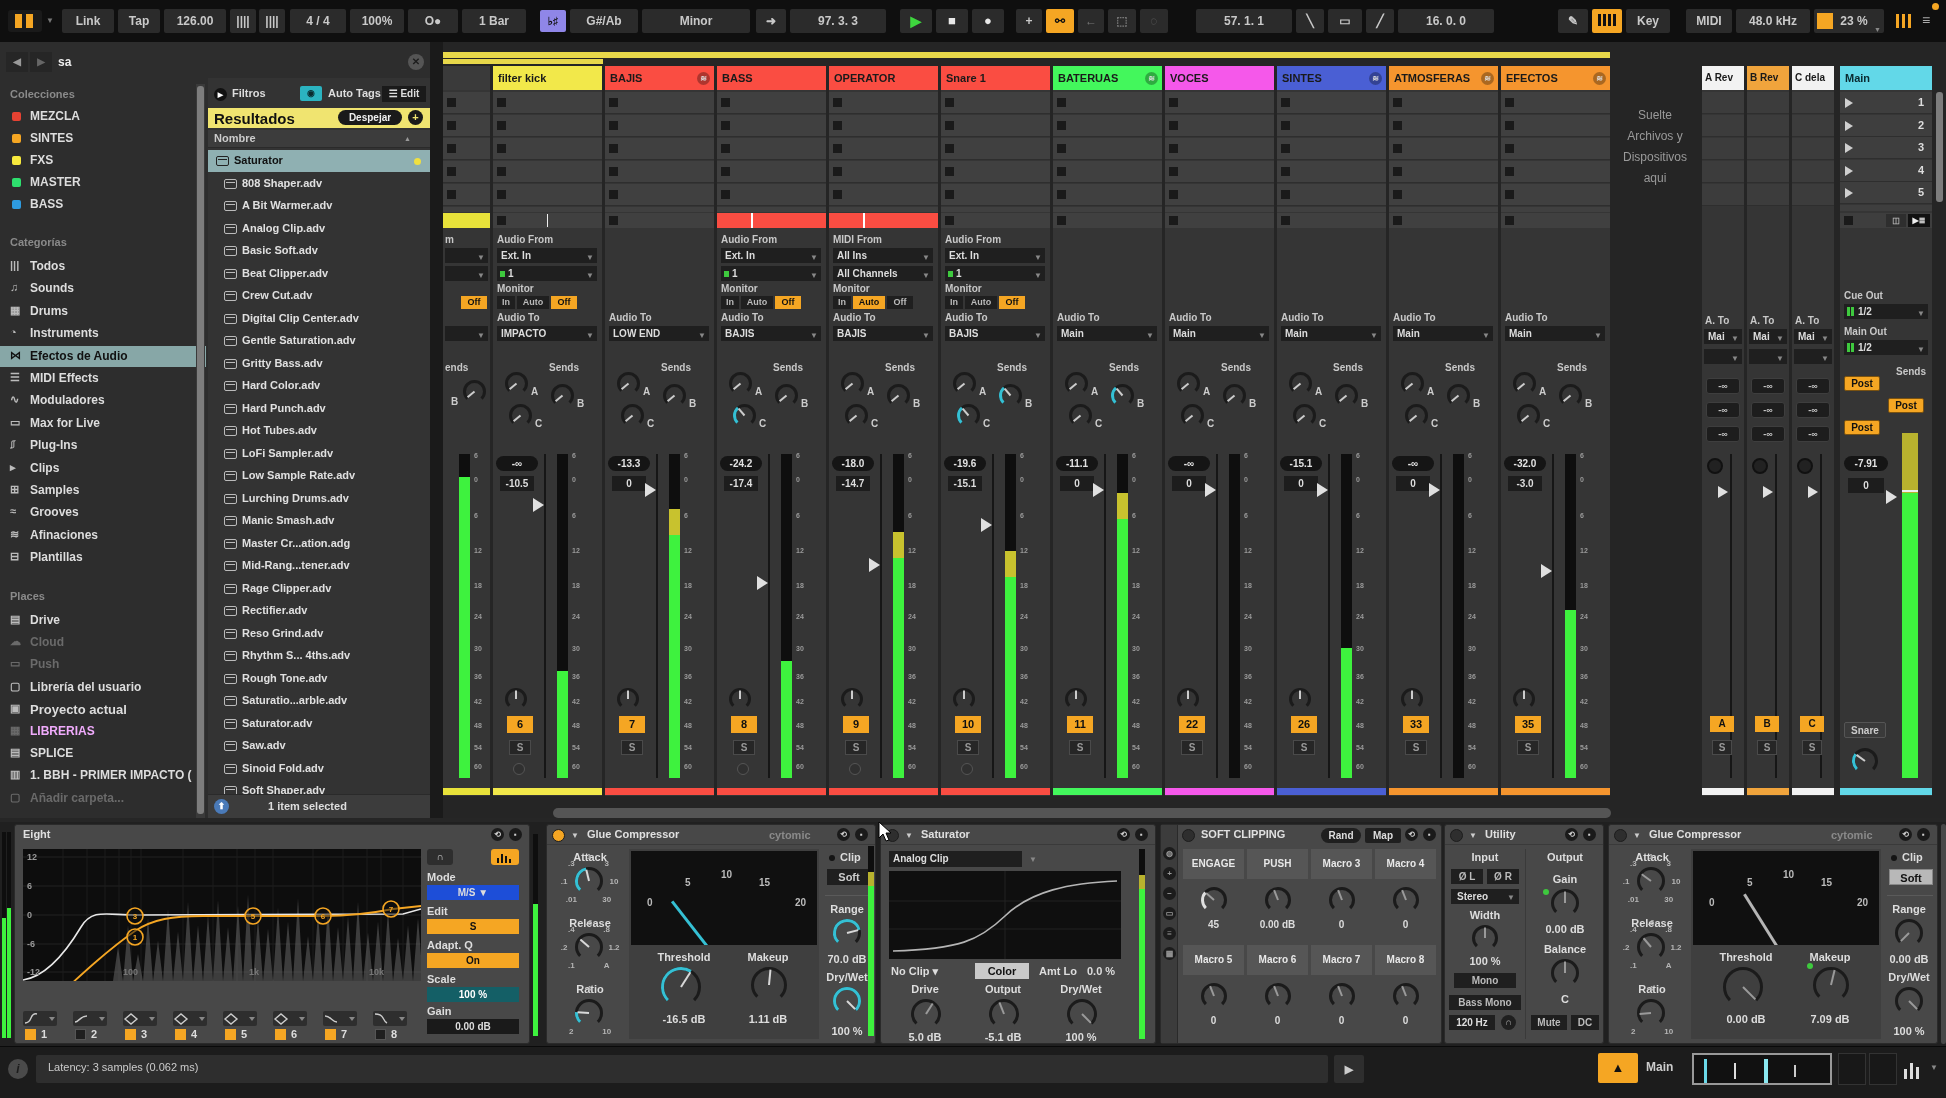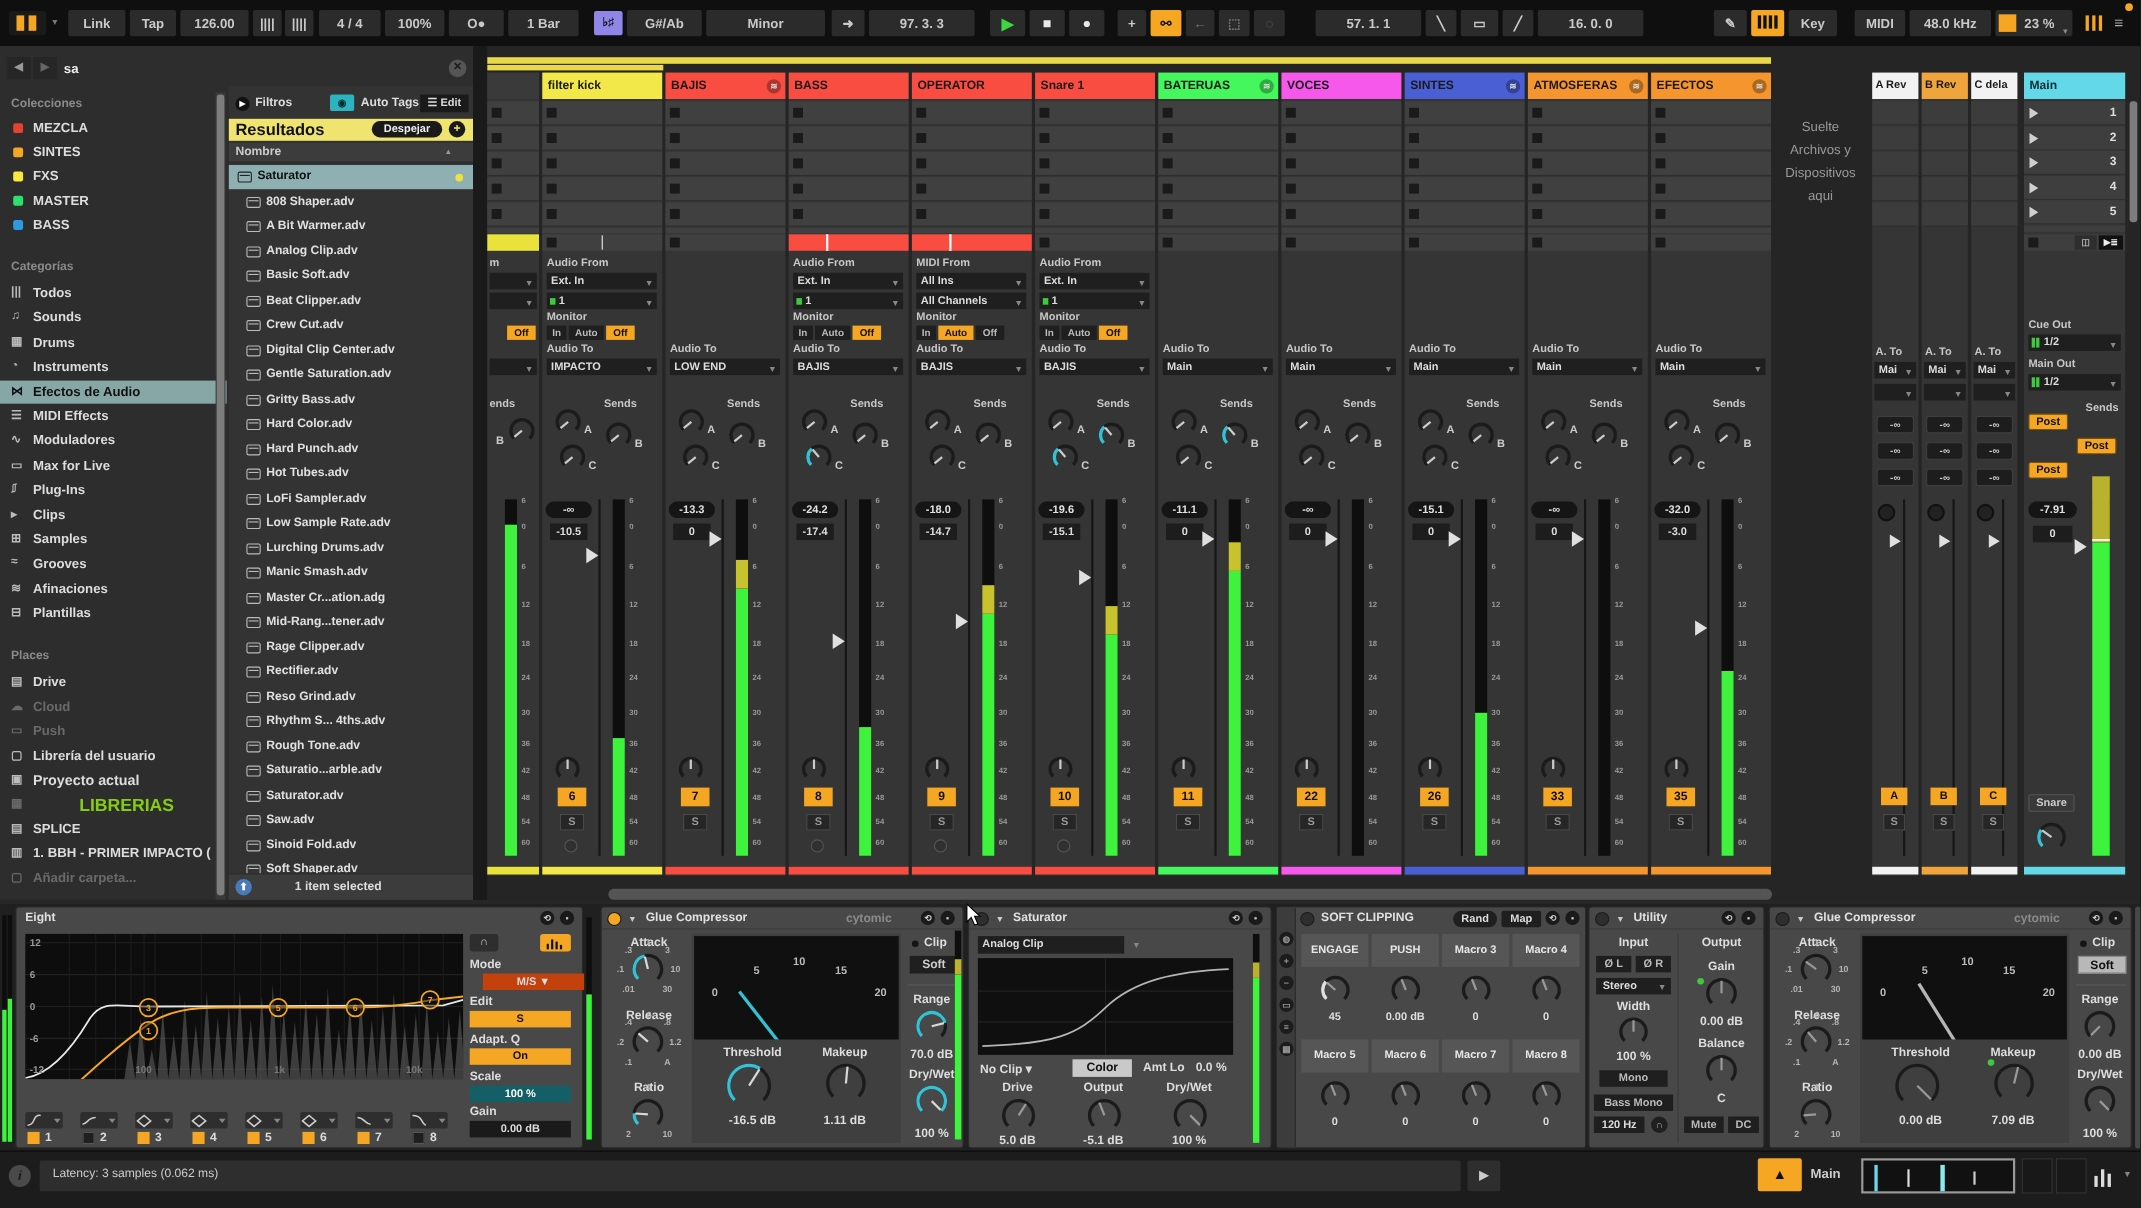--- a/index.html
+++ b/index.html
@@ -181,21 +181,21 @@
       <div style="left: 0px; top: 634.6px; width: 206px; height: 21px;">
         <div style="left: 10px; top: 3px; font-size: 11px; color: rgb(187, 187, 187);">▢</div>
         <div style="left: 30px; top: 3px; font-size: 12px; color: rgb(221, 221, 221); white-space: nowrap;">Librería del usuario</div>
       </div>
       <div style="left: 0px; top: 656.8px; width: 206px; height: 21px;">
         <div style="left: 10px; top: 3px; font-size: 11px; color: rgb(187, 187, 187);">▣</div>
         <div style="left: 30px; top: 3px; font-size: 13px; color: rgb(221, 221, 221); white-space: nowrap;">Proyecto actual</div>
       </div>
       <div style="left: 0px; top: 679px; width: 206px; height: 21px;">
         <div style="left: 10px; top: 3px; font-size: 11px; color: rgb(106, 106, 106);">▦</div>
-        <div style="left: 30px; top: 3px; font-size: 16px; color: #84cc16; white-space: nowrap; margin-left: 42px;">LIBRERIAS</div>
+        <div style="left: 30px; top: 3px; font-size: 12px; color: #f0abfc; white-space: nowrap;">LIBRERIAS</div>
       </div>
       <div style="left: 0px; top: 701.2px; width: 206px; height: 21px;">
         <div style="left: 10px; top: 3px; font-size: 11px; color: rgb(187, 187, 187);">▤</div>
         <div style="left: 30px; top: 3px; font-size: 12px; color: rgb(221, 221, 221); white-space: nowrap;">SPLICE</div>
       </div>
       <div style="left: 0px; top: 723.4px; width: 206px; height: 21px;">
         <div style="left: 10px; top: 3px; font-size: 11px; color: rgb(187, 187, 187);">▥</div>
         <div style="left: 30px; top: 3px; font-size: 12px; color: rgb(221, 221, 221); white-space: nowrap;">1. BBH - PRIMER IMPACTO (</div>
       </div>
       <div style="left: 0px; top: 745.6px; width: 206px; height: 21px;">
@@ -1529,21 +1529,21 @@
           <div style="left: 2px; top: 2px; width: 26px; height: 16px; background: rgb(46, 46, 46); border-radius: 3px; color: rgb(204, 204, 204); font-size: 10px; text-align: center; line-height: 16px;">∩</div>
           <div style="left: 66px; top: 2px; width: 28px; height: 16px; background: rgb(245, 166, 35); border-radius: 3px;">
             <svg width="28" height="16">
               <rect x="6" y="9" width="2" height="5" fill="#111"></rect>
               <rect x="10" y="5" width="2" height="9" fill="#111"></rect>
               <rect x="14" y="7" width="2" height="7" fill="#111"></rect>
               <rect x="18" y="10" width="2" height="4" fill="#111"></rect>
             </svg>
           </div>
           <div style="left: 2px; top: 24px; font-size: 11px; color: rgb(221, 221, 221);">Mode</div>
-          <div style="left: 2px; top: 38px; width: 92px; height: 15px; font-size: 10px; text-align: center; line-height: 15px; background: #c2410c; color: rgb(221, 221, 221); margin-left: 12px;">M/S  ▼</div>
+          <div style="left: 2px; top: 38px; width: 92px; height: 15px; font-size: 10px; text-align: center; line-height: 15px; background: #1d4ed8; color: rgb(221, 221, 221);">M/S  ▼</div>
           <div style="left: 2px; top: 58px; font-size: 11px; color: rgb(221, 221, 221);">Edit</div>
           <div style="left: 2px; top: 72px; width: 92px; height: 15px; font-size: 10px; text-align: center; line-height: 15px; background: rgb(245, 166, 35); color: rgb(17, 17, 17);">S</div>
           <div style="left: 2px; top: 92px; font-size: 11px; color: rgb(221, 221, 221);">Adapt. Q</div>
           <div style="left: 2px; top: 106px; width: 92px; height: 15px; font-size: 10px; text-align: center; line-height: 15px; background: rgb(245, 166, 35); color: rgb(17, 17, 17);">On</div>
           <div style="left: 2px; top: 126px; font-size: 11px; color: rgb(221, 221, 221);">Scale</div>
           <div style="left: 2px; top: 140px; width: 92px; height: 15px; font-size: 10px; text-align: center; line-height: 15px; background: rgb(20, 95, 102); color: rgb(255, 255, 255);">100 %</div>
           <div style="left: 2px; top: 158px; font-size: 11px; color: rgb(221, 221, 221);">Gain</div>
           <div style="left: 2px; top: 172px; width: 92px; height: 15px; font-size: 10px; text-align: center; line-height: 15px; background: rgb(26, 26, 26); color: rgb(221, 221, 221);">0.00 dB</div>
         </div>
         <div style="left: 8px; top: 186px; width: 48px; height: 32px;">

